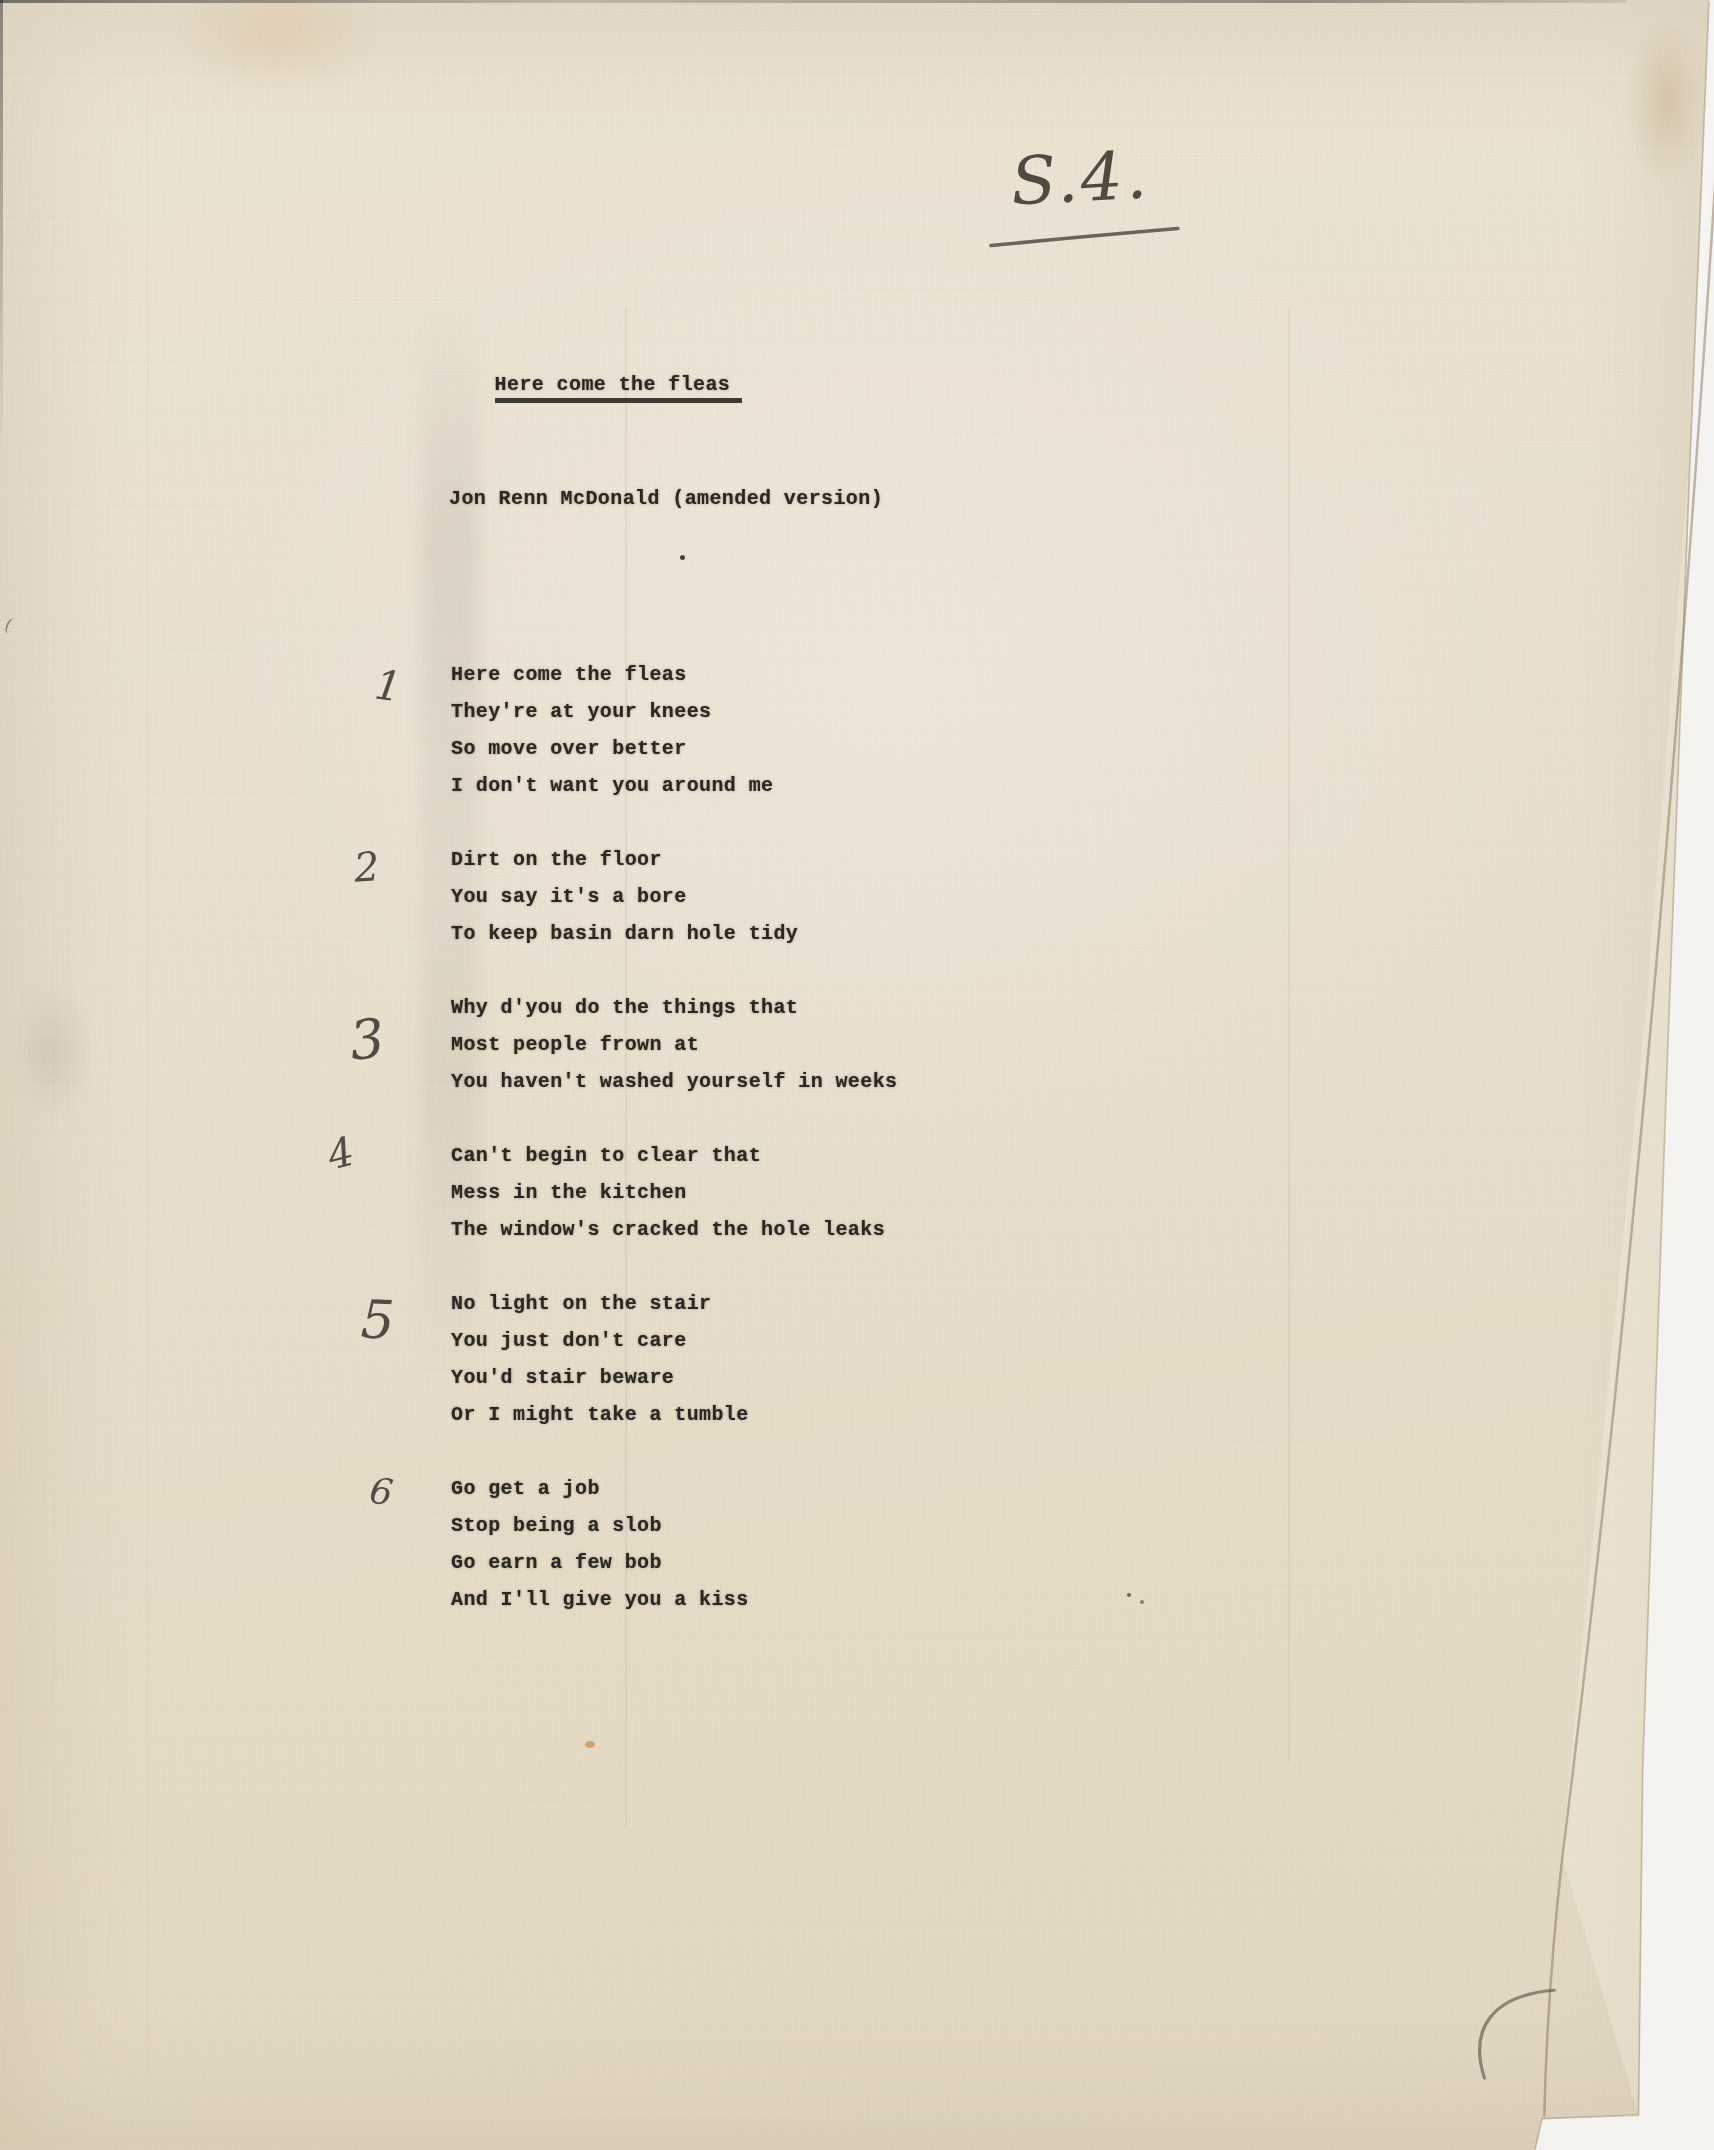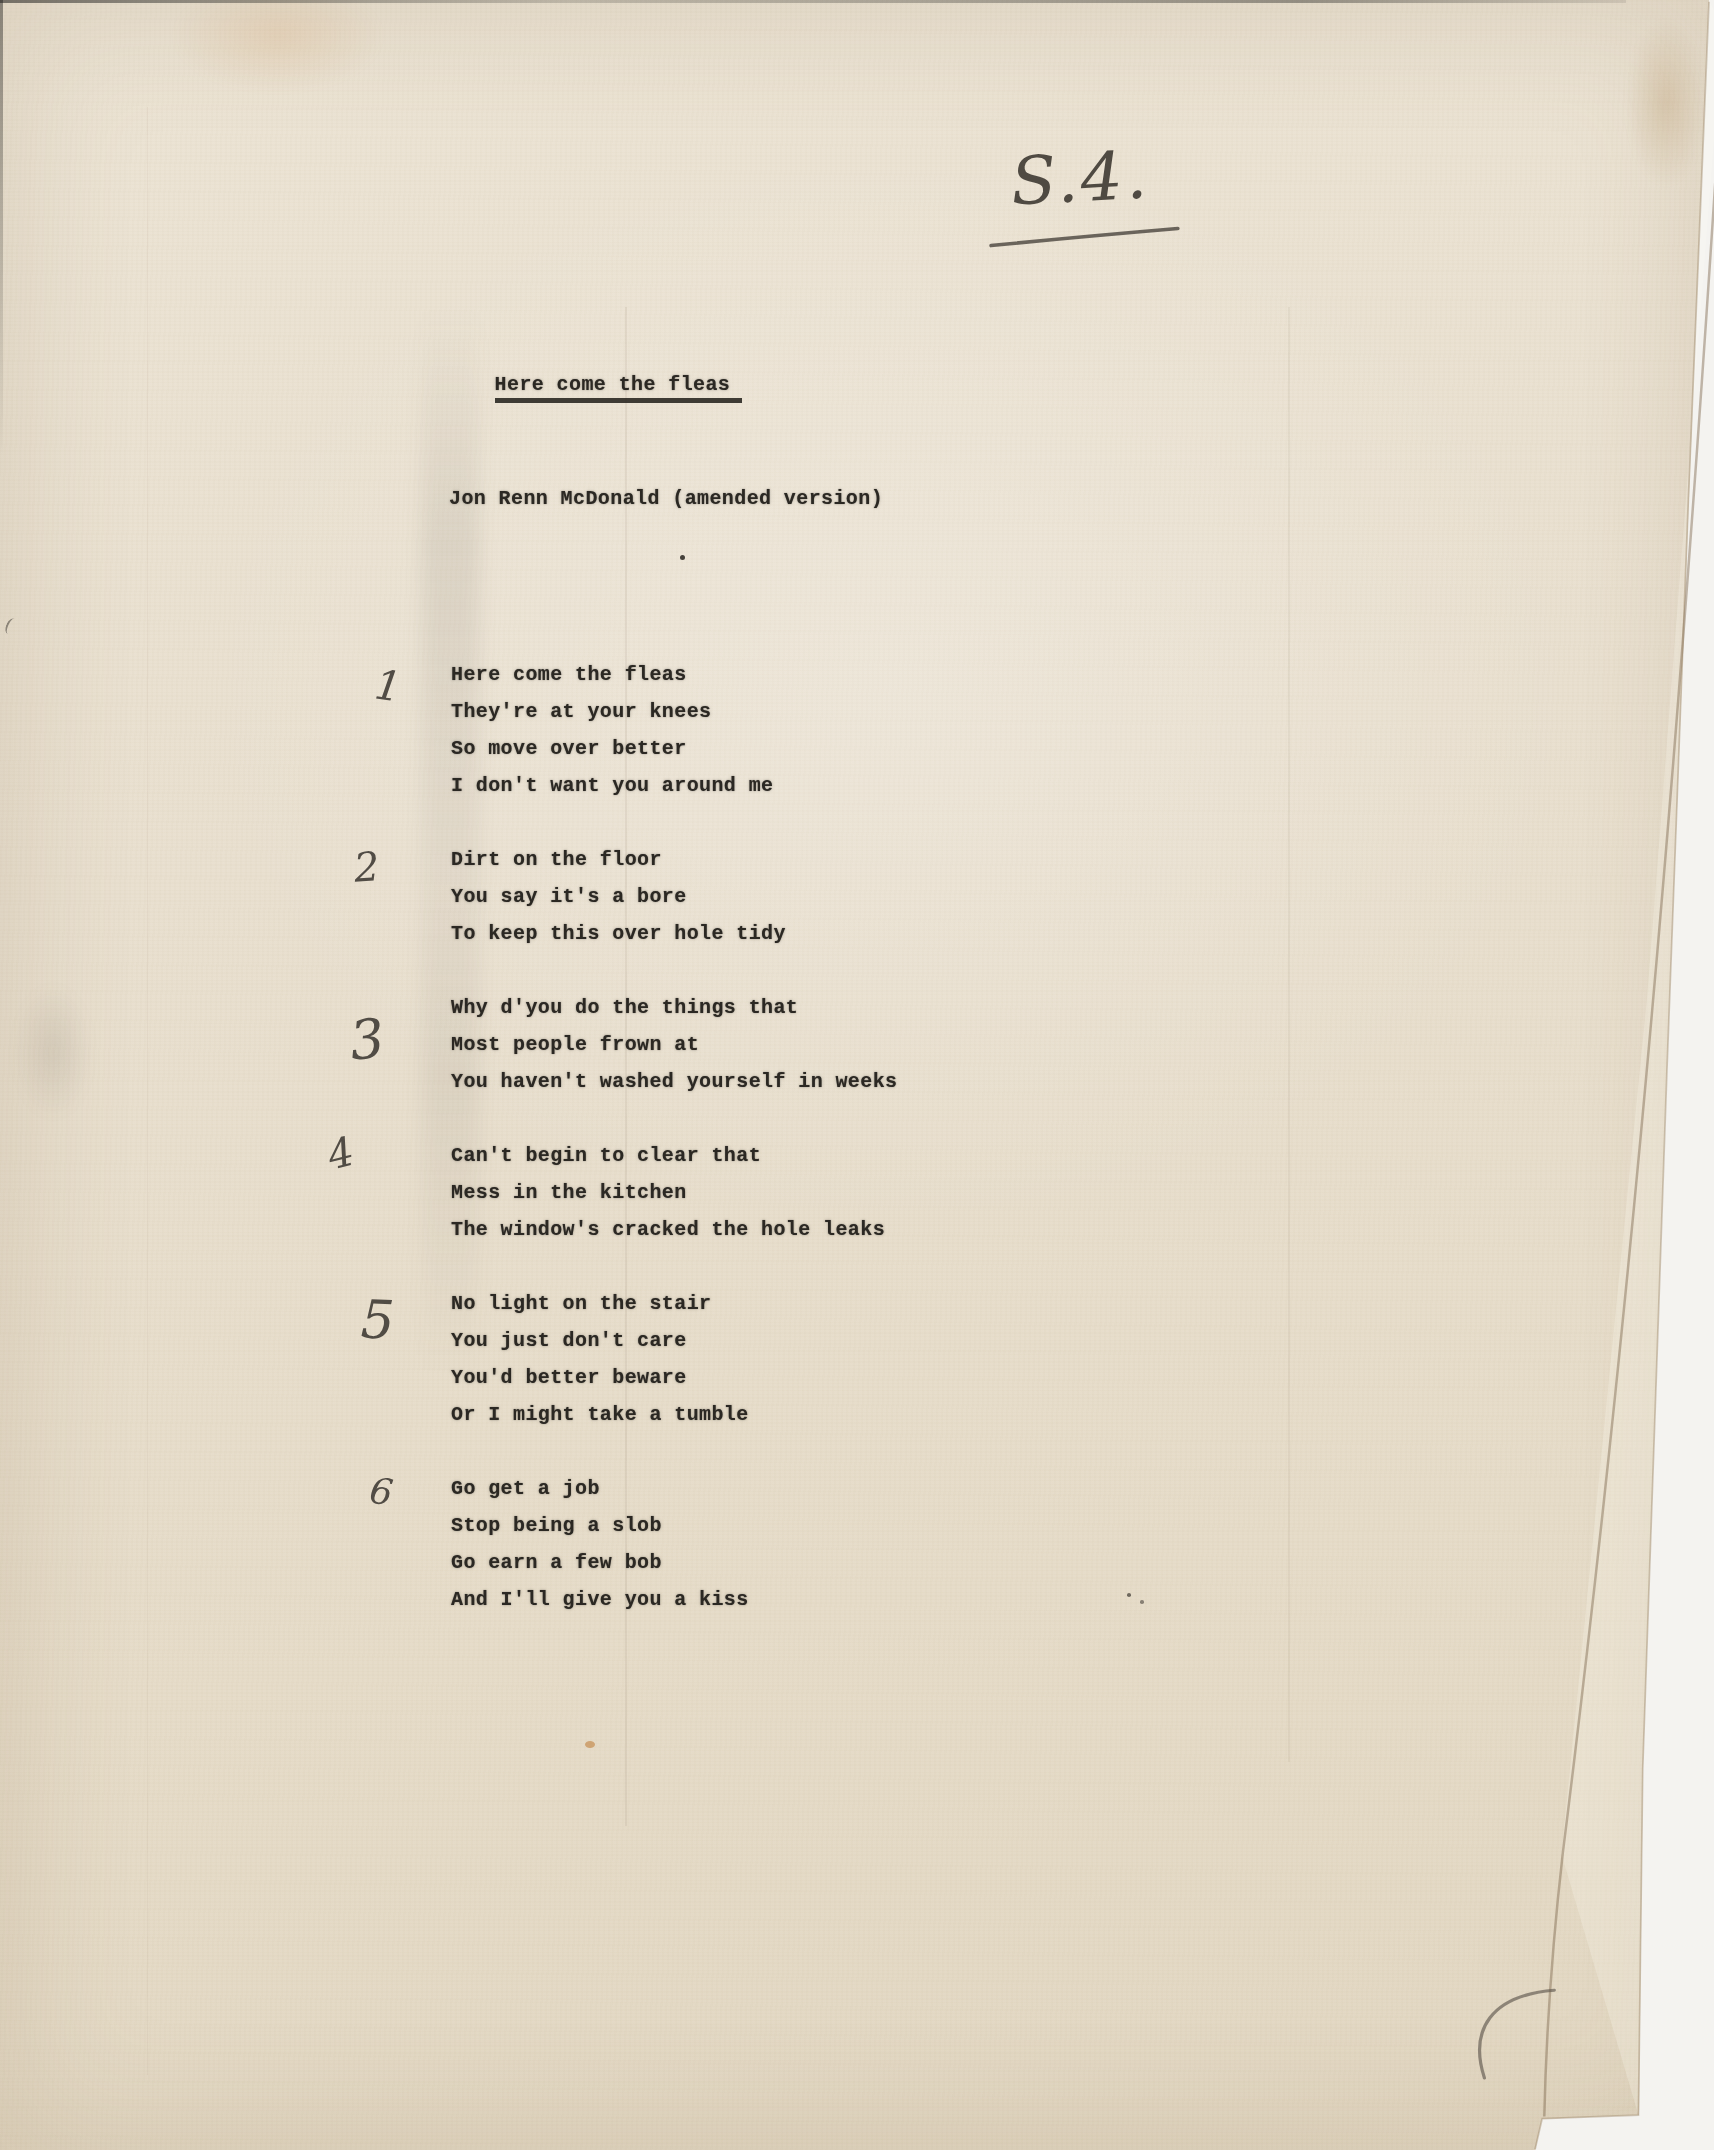--- a/index.html
+++ b/index.html
@@ -131,39 +131,39 @@
         <div class="vnum">1</div>
         <div class="vline typed">Here come the fleas</div>
         <div class="vline typed">They're at your knees</div>
         <div class="vline typed">So move over better</div>
         <div class="vline typed">I don't want you around me</div>
       </div>
       <div class="verse">
         <div class="vnum">2</div>
         <div class="vline typed">Dirt on the floor</div>
         <div class="vline typed">You say it's a bore</div>
-        <div class="vline typed">To keep this over hole tidy</div>
+        <div class="vline typed">To keep basin darn hole tidy</div>
       </div>
       <div class="verse">
         <div class="vnum">3</div>
         <div class="vline typed">Why d'you do the things that</div>
         <div class="vline typed">Most people frown at</div>
         <div class="vline typed">You haven't washed yourself in weeks</div>
       </div>
       <div class="verse">
         <div class="vnum">4</div>
         <div class="vline typed">Can't begin to clear that</div>
         <div class="vline typed">Mess in the kitchen</div>
         <div class="vline typed">The window's cracked the hole leaks</div>
       </div>
       <div class="verse">
         <div class="vnum">5</div>
         <div class="vline typed">No light on the stair</div>
         <div class="vline typed">You just don't care</div>
-        <div class="vline typed">You'd better beware</div>
+        <div class="vline typed">You'd stair beware</div>
         <div class="vline typed">Or I might take a tumble</div>
       </div>
       <div class="verse">
         <div class="vnum">6</div>
         <div class="vline typed">Go get a job</div>
         <div class="vline typed">Stop being a slob</div>
         <div class="vline typed">Go earn a few bob</div>
         <div class="vline typed">And I'll give you a kiss</div>
       </div>
     </div>

